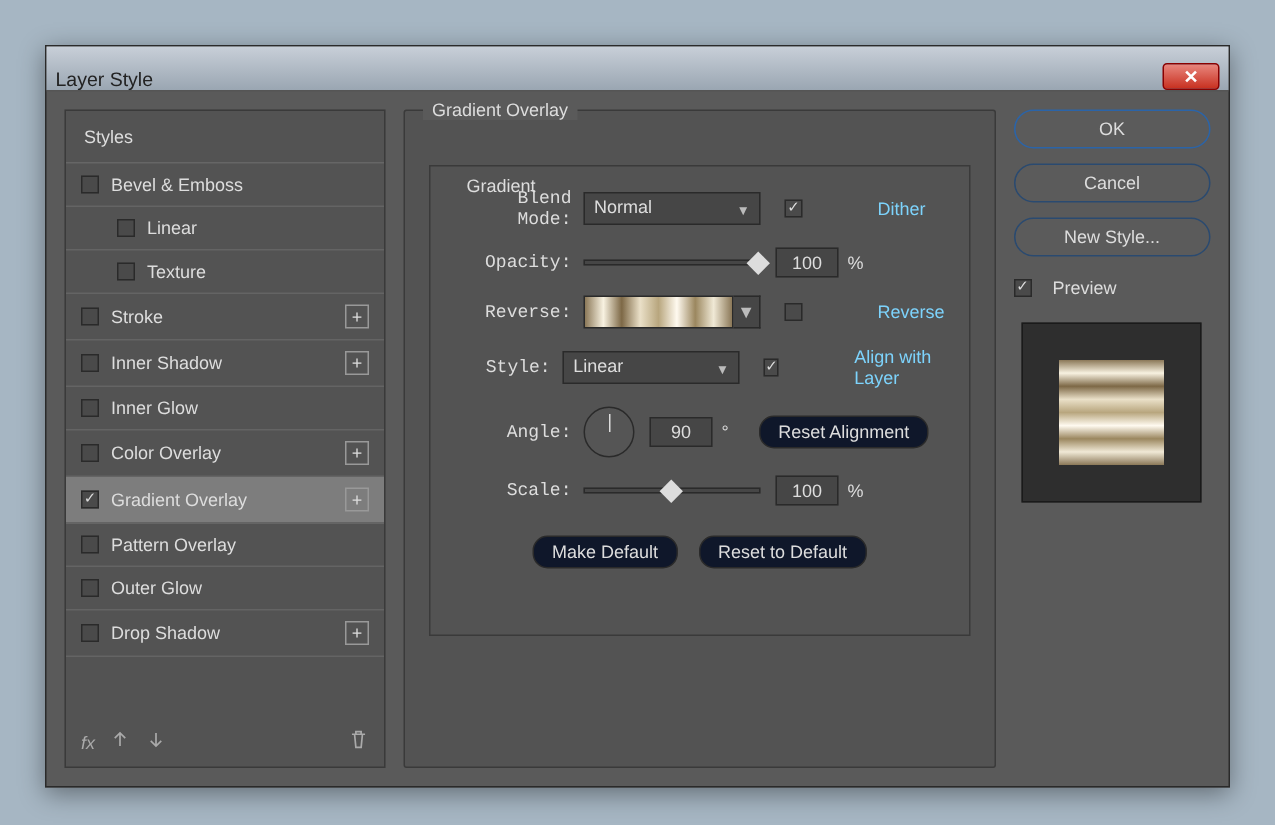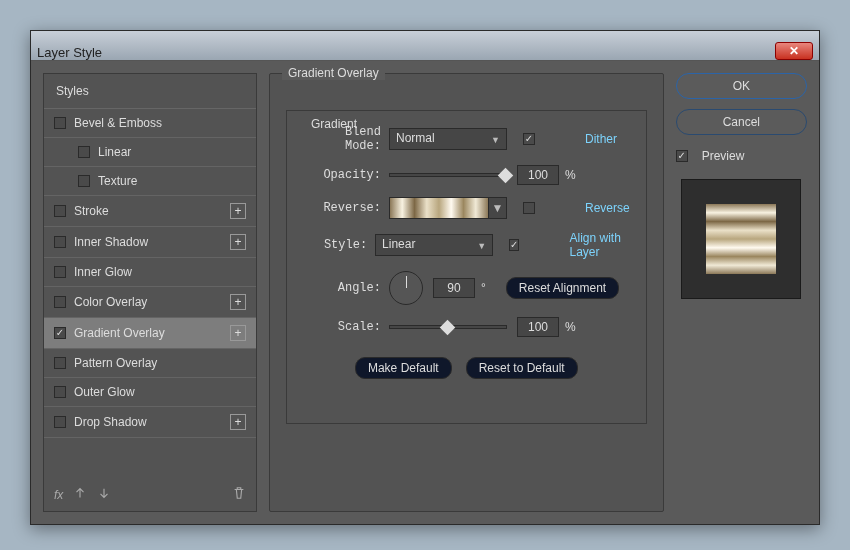--- a/index.html
+++ b/index.html
@@ -201,20 +201,21 @@
         <div class="defaults">
           <div class="btn">Make Default</div>
           <div class="btn">Reset to Default</div>
         </div>
       </div>
     </div>
 
     <div class="right">
       <div class="rbtn primary">OK</div>
       <div class="rbtn">Cancel</div>
+      <div class="rbtn">New Style...</div>
       <div class="preview-chk">
         <span class="chk on"></span>
         <span style="margin-left:6px">Preview</span>
       </div>
       <div class="preview-box">
         <div class="preview-inner"></div>
       </div>
     </div>
 
   </div>

